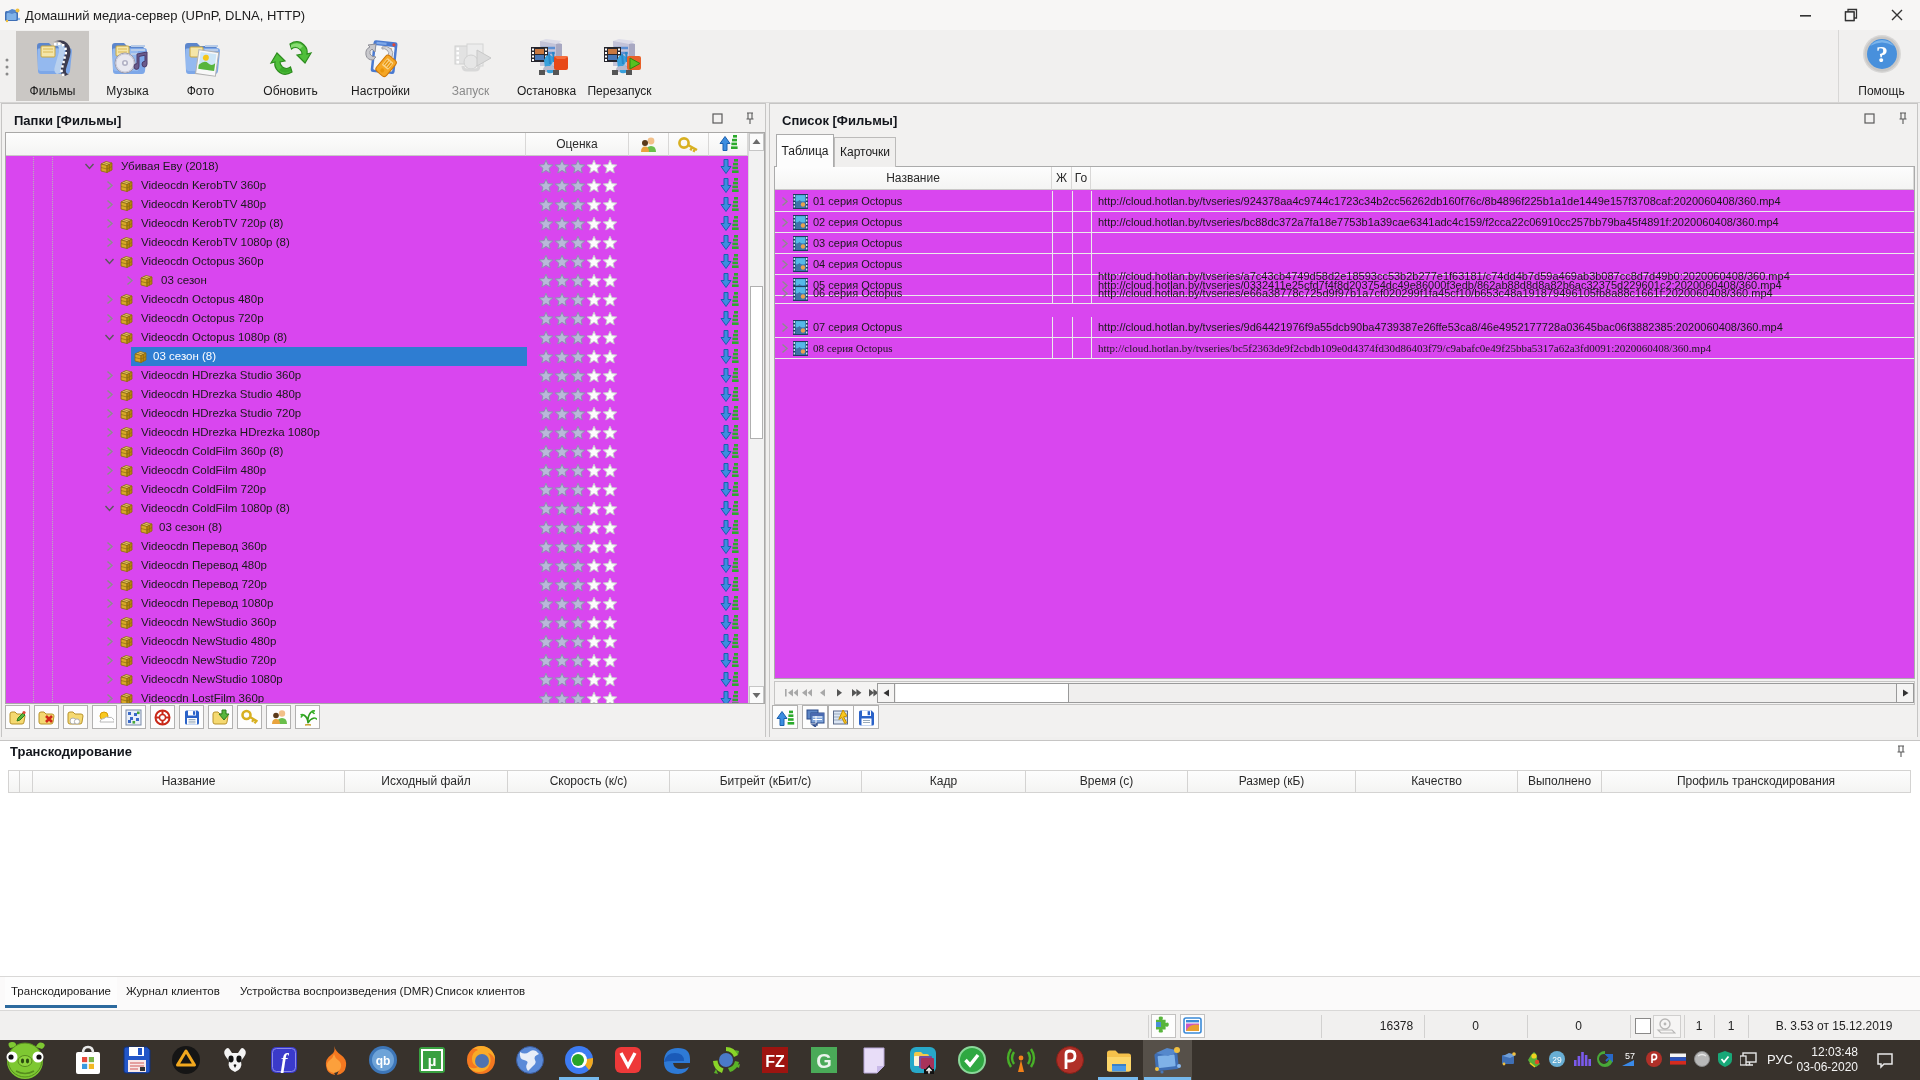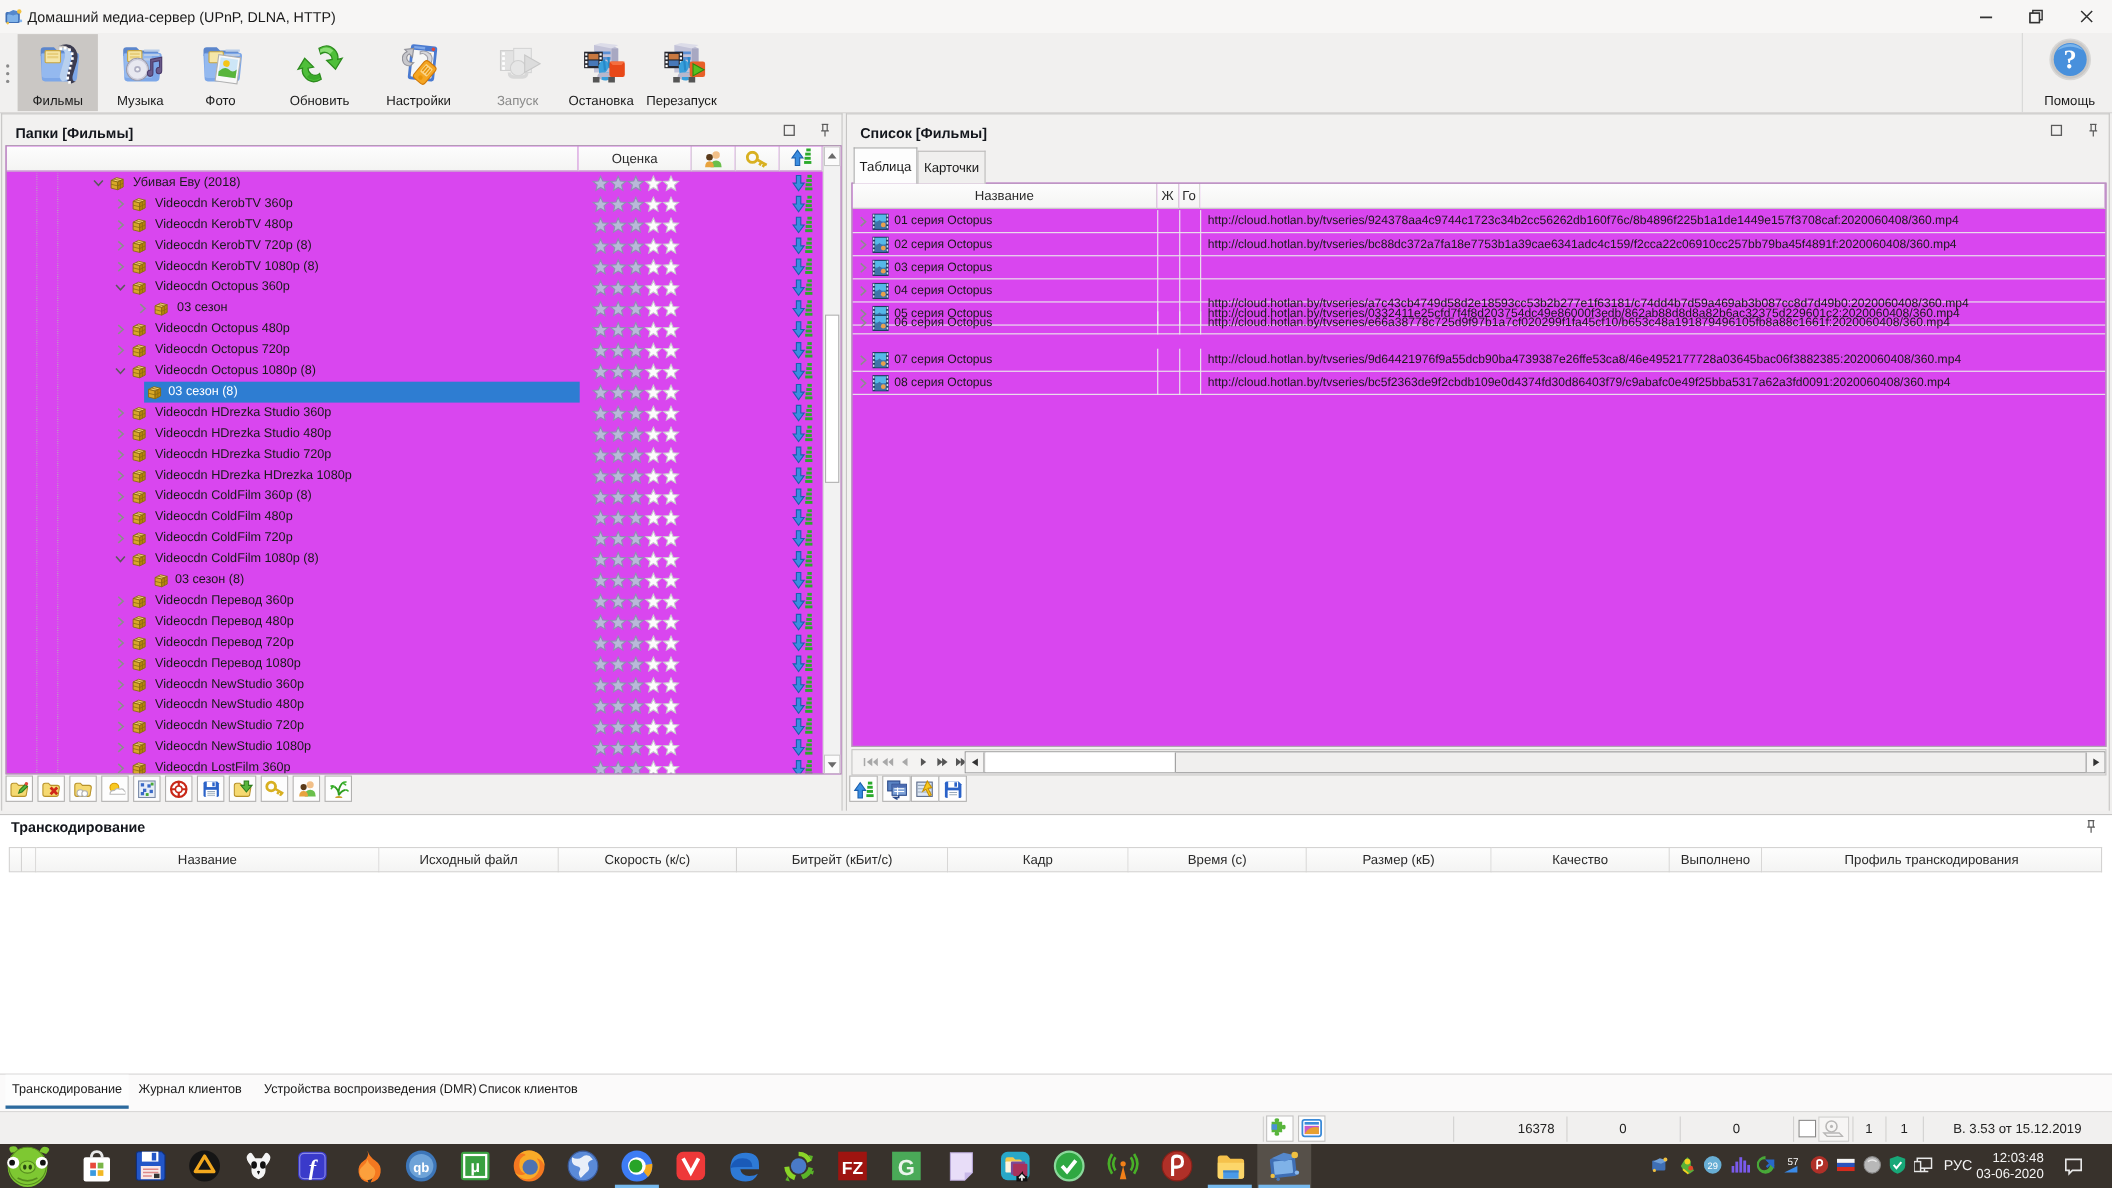--- a/index.html
+++ b/index.html
@@ -1391,21 +1391,21 @@
             <rect x="13" y="8" width="1.4" height="2"></rect>
             <rect x="13" y="11.5" width="1.4" height="2"></rect>
           </g>
         </svg>
         <div class="abs" style="left:38px;top:4px">07 серия Octopus</div>
         <div class="abs" style="left:277px;top:0;width:1px;height:21px;background:#ebebeb"></div>
         <div class="abs" style="left:297px;top:0;width:1px;height:21px;background:#ebebeb"></div>
         <div class="abs" style="left:316px;top:0;width:1px;height:21px;background:#ebebeb"></div>
         <div class="abs" style="left:323px;top:4px">http://cloud.hotlan.by/tvseries/9d64421976f9a55dcb90ba4739387e26ffe53ca8/46e4952177728a03645bac06f3882385:2020060408/360.mp4</div>
       </div>
-      <div class="rrow" style="left:0;top:171px;width:1139px;">
+      <div class="rrow" style="left:0;top:171px;width:1139px;font-family:Liberation Serif, serif;">
         <svg class="abs" style="left:4px;top:5px" width="11" height="11">
           <path d="M3.5 1.5 L8 5.5 L3.5 9.5" fill="none" stroke="#8c8c8c" stroke-width="1.4"></path>
         </svg>
         <svg class="abs" style="left:18px;top:3px" width="15" height="15">
           <rect x="0" y="0" width="15" height="15" fill="#1c3f5e"></rect>
           <rect x="2.6" y="1.2" width="9.8" height="12.6" fill="#3a85c6"></rect>
           <rect x="2.6" y="1.2" width="9.8" height="6" fill="#56b8e8"></rect>
           <path d="M2.6 9 l4-3 3 2.5 3-1.5 v6.8 h-10 Z" fill="#3f74a8"></path>
           <circle cx="10" cy="10.5" r="2.2" fill="#e8a050"></circle>
           <g fill="#cfe3f2">

